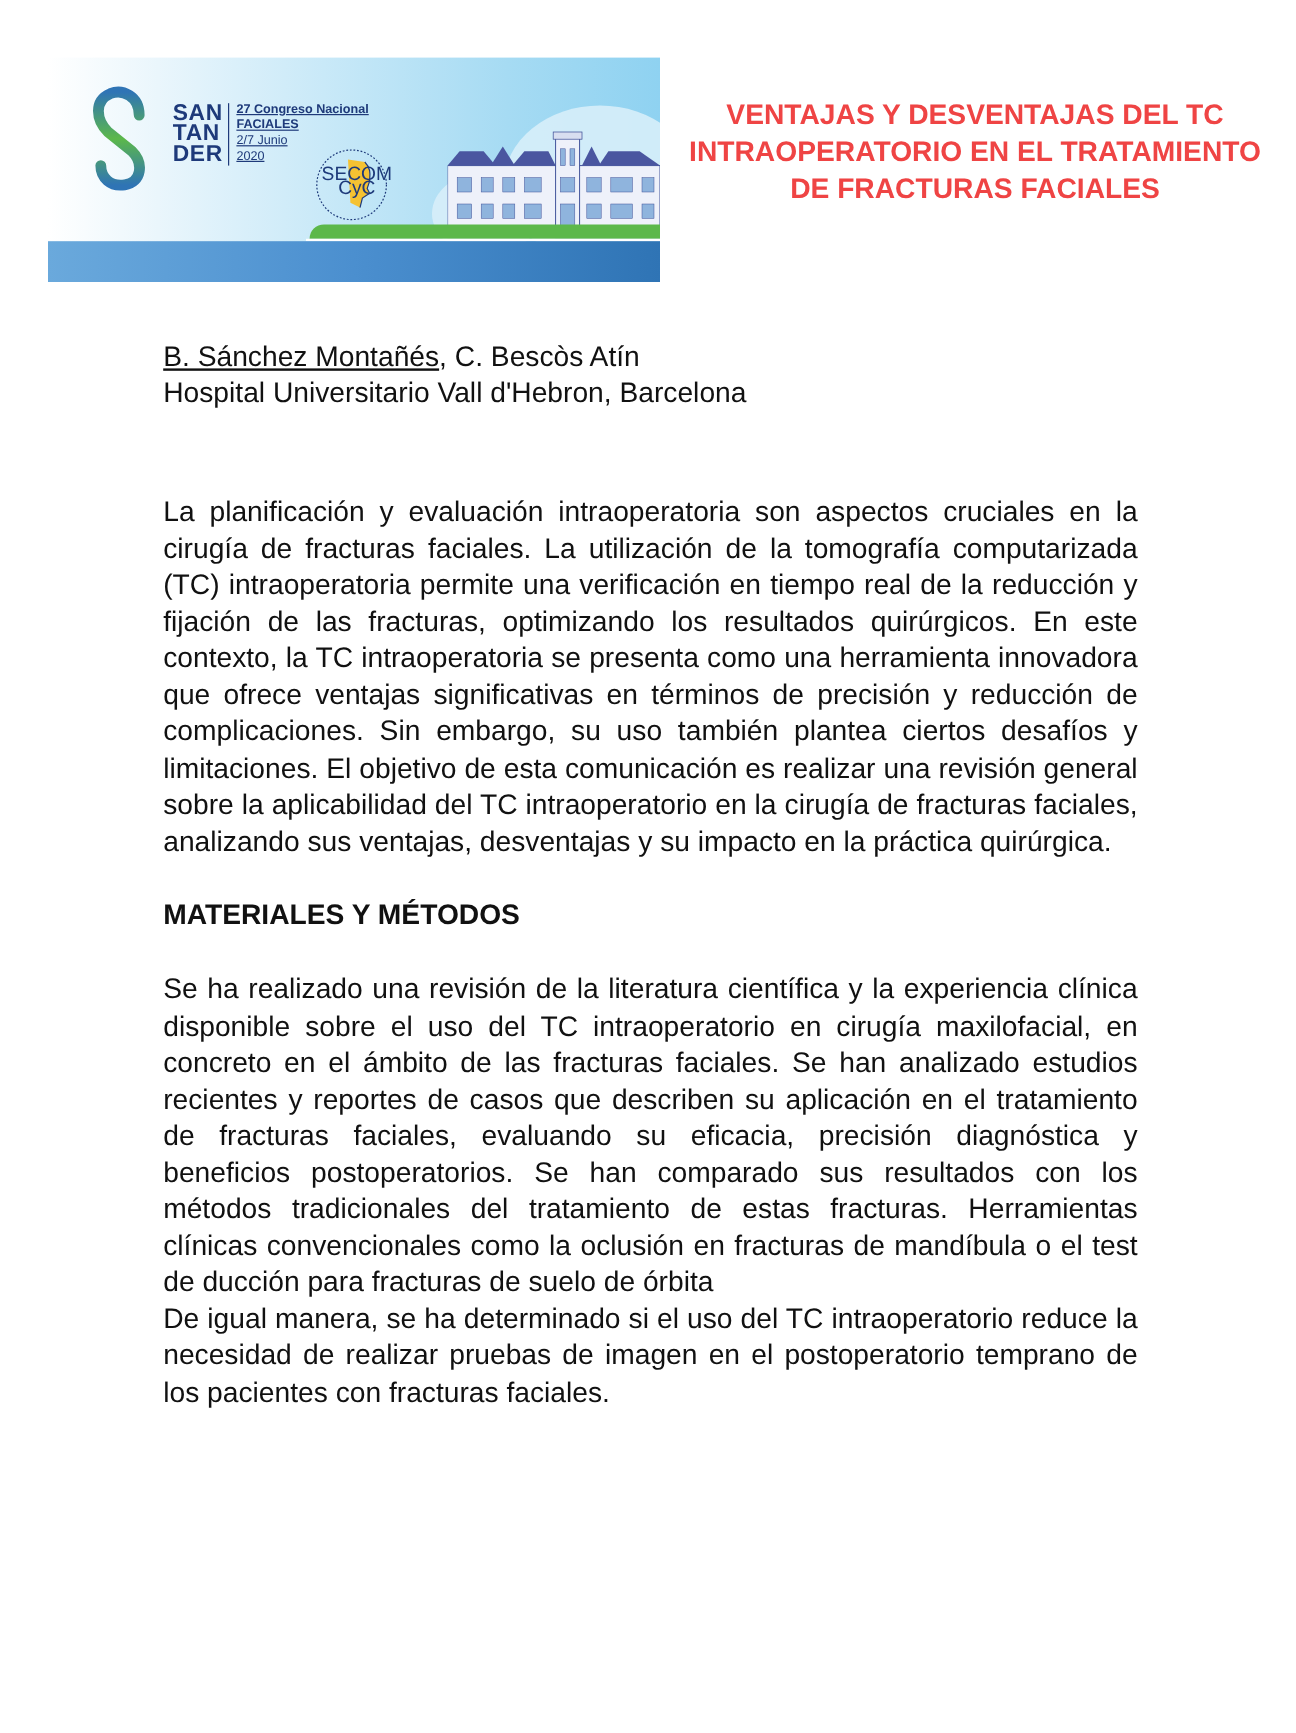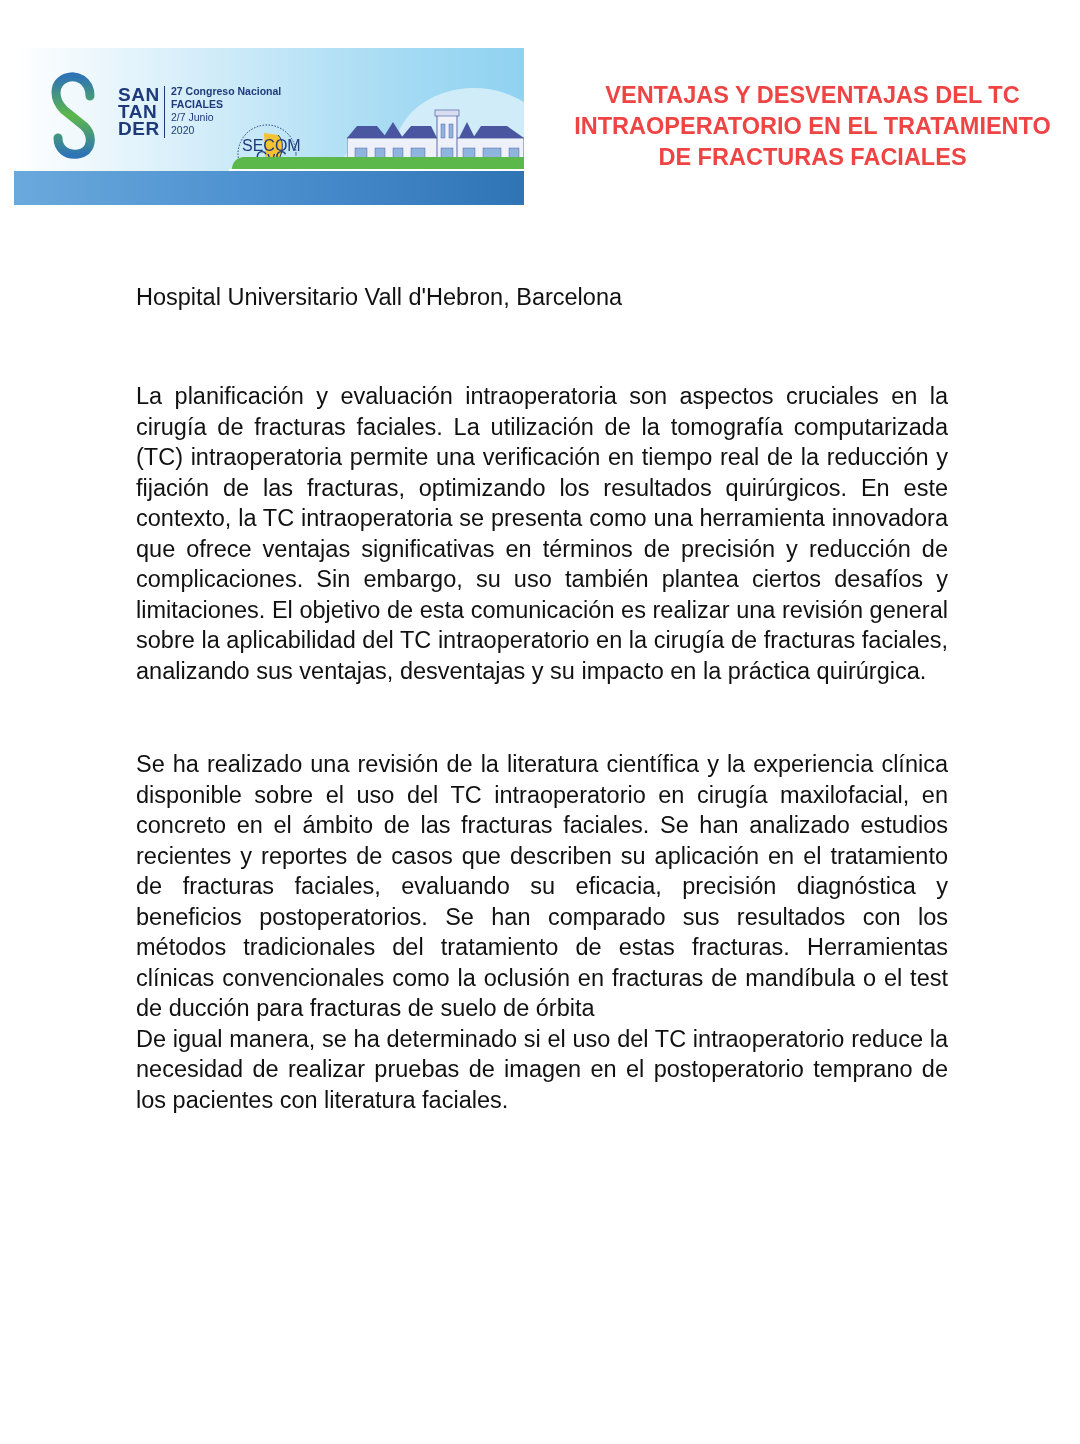--- a/index.html
+++ b/index.html
@@ -1,29 +1,29 @@
 <!DOCTYPE html>
 <html><head>
   <meta charset="utf-8">
   <style>
     html, body { margin: 0; padding: 0; background: #ffffff; }
     body { width: 1080px; height: 1444px; position: relative; overflow: hidden; font-family: "Liberation Sans", sans-serif; color: #111111; }
 
-    .banner { position: absolute; left: 14px; top: 48px; width: 510px; height: 157px; overflow: hidden;
+    .banner { position: absolute; left: 40px; top: 48px; width: 510px; height: 187px; overflow: hidden;
       background: linear-gradient(90deg, #ffffff 0%, #eaf6fc 18%, #c9e9f8 45%, #a6dbf3 75%, #8fd2f1 100%); }
     .banner .band { position: absolute; left: 0; bottom: 0; width: 100%; height: 34px;
       background: linear-gradient(90deg, #6aa9dc 0%, #4b8fcf 50%, #2f74b5 100%); }
     .banner .band-line { position: absolute; left: 215px; right: 0; bottom: 34px; height: 2px; background: #ffffff; }
     .banner .grass { position: absolute; left: 218px; right: 0; bottom: 36px; height: 12px; background: #5cb84a; border-top-left-radius: 14px; }
     .banner .cloud { position: absolute; border-radius: 50%; background: #d7eef9; opacity: 0.9; }
 
     .s-logo { position: absolute; left: 32px; top: 20px; width: 56px; height: 92px; }
     .sant { position: absolute; left: 104px; top: 38px; font-weight: bold; font-size: 19px; line-height: 17px; color: #1e3a7a; letter-spacing: 0.5px; }
     .sant-div { position: absolute; left: 150px; top: 38px; width: 1px; height: 52px; background: #1e3a7a; }
-    .congress { position: absolute; left: 157px; top: 37px; font-size: 10.5px; line-height: 13px; color: #1e3a7a; }
+    .congress { position: absolute; left: 157px; top: 37px; font-size: 10.5px; line-height: 13px; color: #1e3a7a; text-decoration: underline; }
     .congress .b { font-weight: bold; }
     .secom { position: absolute; left: 222px; top: 75px; width: 62px; height: 62px; }
     .secom-txt { position: absolute; left: 228px; top: 92px; font-size: 16px; line-height: 12px; color: #1e3a7a; text-align: center; }
 
     .palace { position: absolute; left: 333px; top: 60px; width: 177px; height: 95px; }
 
     .title { position: absolute; left: 560px; top: 80px; width: 505px; text-align: center; font-weight: bold; font-size: 23.5px; line-height: 31px; color: #ef4444; }
 
     .content { position: absolute; left: 136px; top: 282px; width: 812px; font-size: 23.5px; }
     .authors, .affil { line-height: 30px; white-space: nowrap; }
@@ -105,23 +105,25 @@
   </svg>
 
   <div class="grass"></div>
   <div class="band-line"></div>
   <div class="band"></div>
 </div>
 
 <div class="title">VENTAJAS Y DESVENTAJAS DEL TC INTRAOPERATORIO EN EL TRATAMIENTO DE FRACTURAS FACIALES</div>
 
 <div class="content">
+  <div class="authors"><u>B. Sánchez Montañés</u><span>, </span><span>C. Bescòs Atín</span></div>
   <div class="affil">Hospital Universitario Vall d'Hebron, Barcelona</div>
 
   <div style="height:37px"></div>
   <div style="height:32px"></div>
   <p class="p">La planificación y evaluación intraoperatoria son aspectos cruciales en la cirugía de fracturas faciales. La utilización de la tomografía computarizada (TC) intraoperatoria permite una verificación en tiempo real de la reducción y fijación de las fracturas, optimizando los resultados quirúrgicos. En este contexto, la TC intraoperatoria se presenta como una herramienta innovadora que ofrece ventajas significativas en términos de precisión y reducción de complicaciones. Sin embargo, su uso también plantea ciertos desafíos y limitaciones. El objetivo de esta comunicación es realizar una revisión general sobre la aplicabilidad del TC intraoperatorio en la cirugía de fracturas faciales, analizando sus ventajas, desventajas y su impacto en la práctica quirúrgica.</p>
 
   <div style="height:31px"></div>
+  <h2 class="h">MATERIALES Y MÉTODOS</h2>
   <div style="height:32px"></div>
   <p class="p">Se ha realizado una revisión de la literatura científica y la experiencia clínica disponible sobre el uso del TC intraoperatorio en cirugía maxilofacial, en concreto en el ámbito de las fracturas faciales. Se han analizado estudios recientes y reportes de casos que describen su aplicación en el tratamiento de fracturas faciales, evaluando su eficacia, precisión diagnóstica y beneficios postoperatorios. Se han comparado sus resultados con los métodos tradicionales del tratamiento de estas fracturas. Herramientas clínicas convencionales como la oclusión en fracturas de mandíbula o el test de ducción para fracturas de suelo de órbita</p>
-  <p class="p">De igual manera, se ha determinado si el uso del TC intraoperatorio reduce la necesidad de realizar pruebas de imagen en el postoperatorio temprano de los pacientes con literatura faciales.</p>
+  <p class="p">De igual manera, se ha determinado si el uso del TC intraoperatorio reduce la necesidad de realizar pruebas de imagen en el postoperatorio temprano de los pacientes con fracturas faciales.</p>
 </div>
 
 </body></html>

